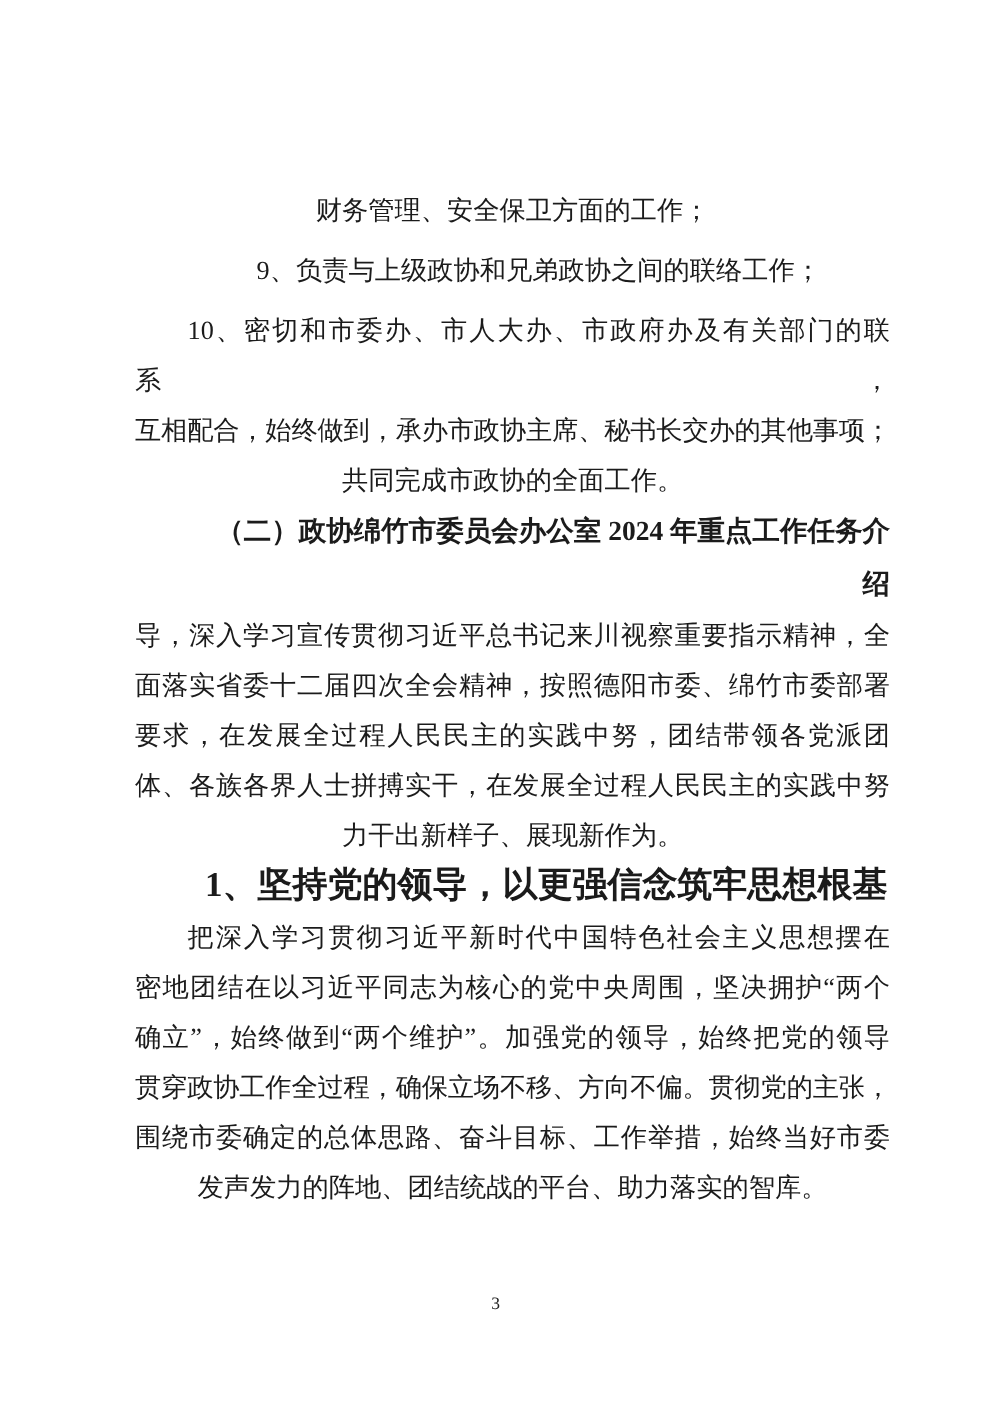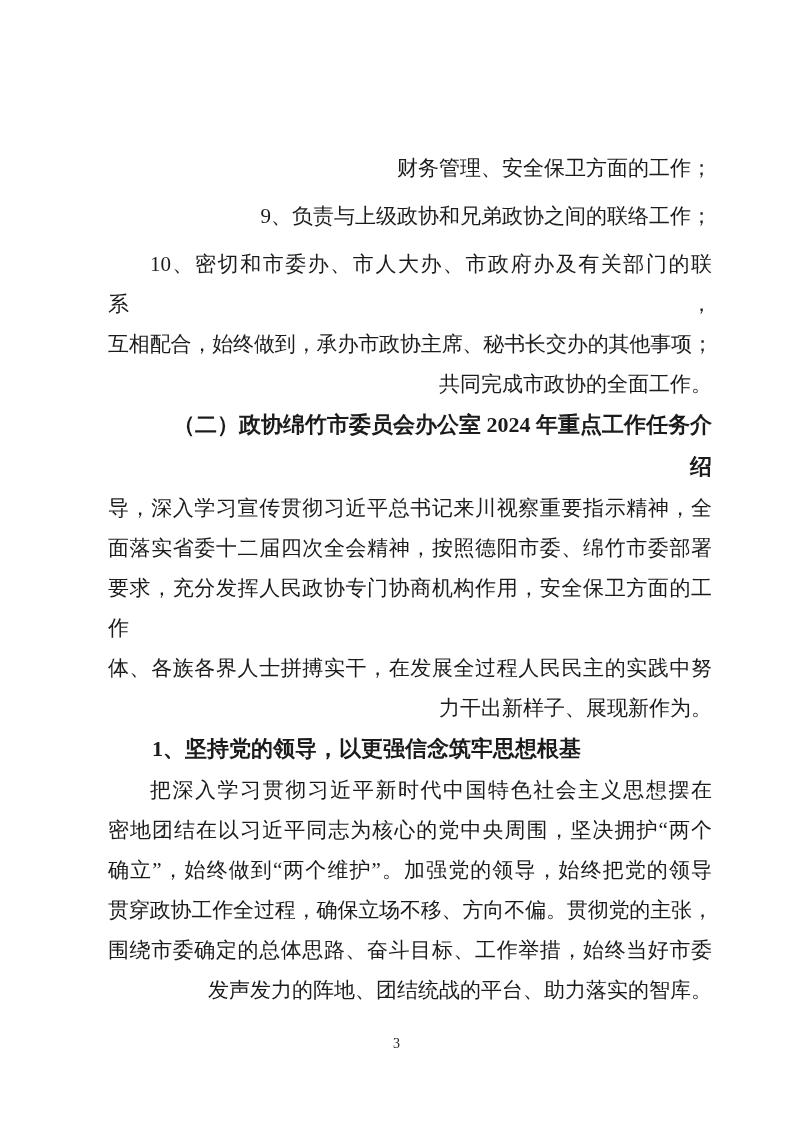--- a/index.html
+++ b/index.html
@@ -32,35 +32,35 @@
     white-space: normal;
     margin: 0;
     padding: 0;
     font-weight: normal;
   }
   .fill {
     text-align: justify;
     text-align-last: justify;
   }
   .last {
-    text-align: right;
+    text-align: center;
   }
   .ind {
     text-indent: 2em;
   }
   .tight {
     letter-spacing: -0.9px;
   }
   .heading {
     font-size: 22px;
     font-weight: bold;
     line-height: 42px;
   }
   .subheading {
-    font-size: 22px;
+    font-size: 28px;
     font-weight: bold;
     line-height: 42px;
   }
   .footer {
     position: absolute;
     top: 1034px;
     left: 0;
     width: 793px;
     text-align: center;
     font-size: 14px;
@@ -86,21 +86,21 @@
       <div class="line ind fill">10、密切和市委办、市人大办、市政府办及有关部门的联系，</div>
       <div class="line fill tight">互相配合，始终做到，承办市政协主席、秘书长交办的其他事项；</div>
       <div class="line last">共同完成市政协的全面工作。</div>
     </div>
 
     <h2 class="line heading ind mt6">（二）政协绵竹市委员会办公室 2024 年重点工作任务介绍</h2>
 
     <div class="para">
       <div class="line fill">导，深入学习宣传贯彻习近平总书记来川视察重要指示精神，全</div>
       <div class="line fill">面落实省委十二届四次全会精神，按照德阳市委、绵竹市委部署</div>
-      <div class="line fill">要求，充分发挥人民政协专门协商机构作用，安全保卫方面的工作</div>
+      <div class="line fill">要求，在发展全过程人民民主的实践中努，团结带领各党派团</div>
       <div class="line fill">体、各族各界人士拼搏实干，在发展全过程人民民主的实践中努</div>
       <div class="line last">力干出新样子、展现新作为。</div>
     </div>
 
     <h3 class="line subheading ind mt2">1、坚持党的领导，以更强信念筑牢思想根基</h3>
 
     <div class="para">
       <div class="line ind fill">把深入学习贯彻习近平新时代中国特色社会主义思想摆在</div>
       <div class="line fill">密地团结在以习近平同志为核心的党中央周围，坚决拥护“两个</div>
       <div class="line fill">确立”，始终做到“两个维护”。加强党的领导，始终把党的领导</div>

